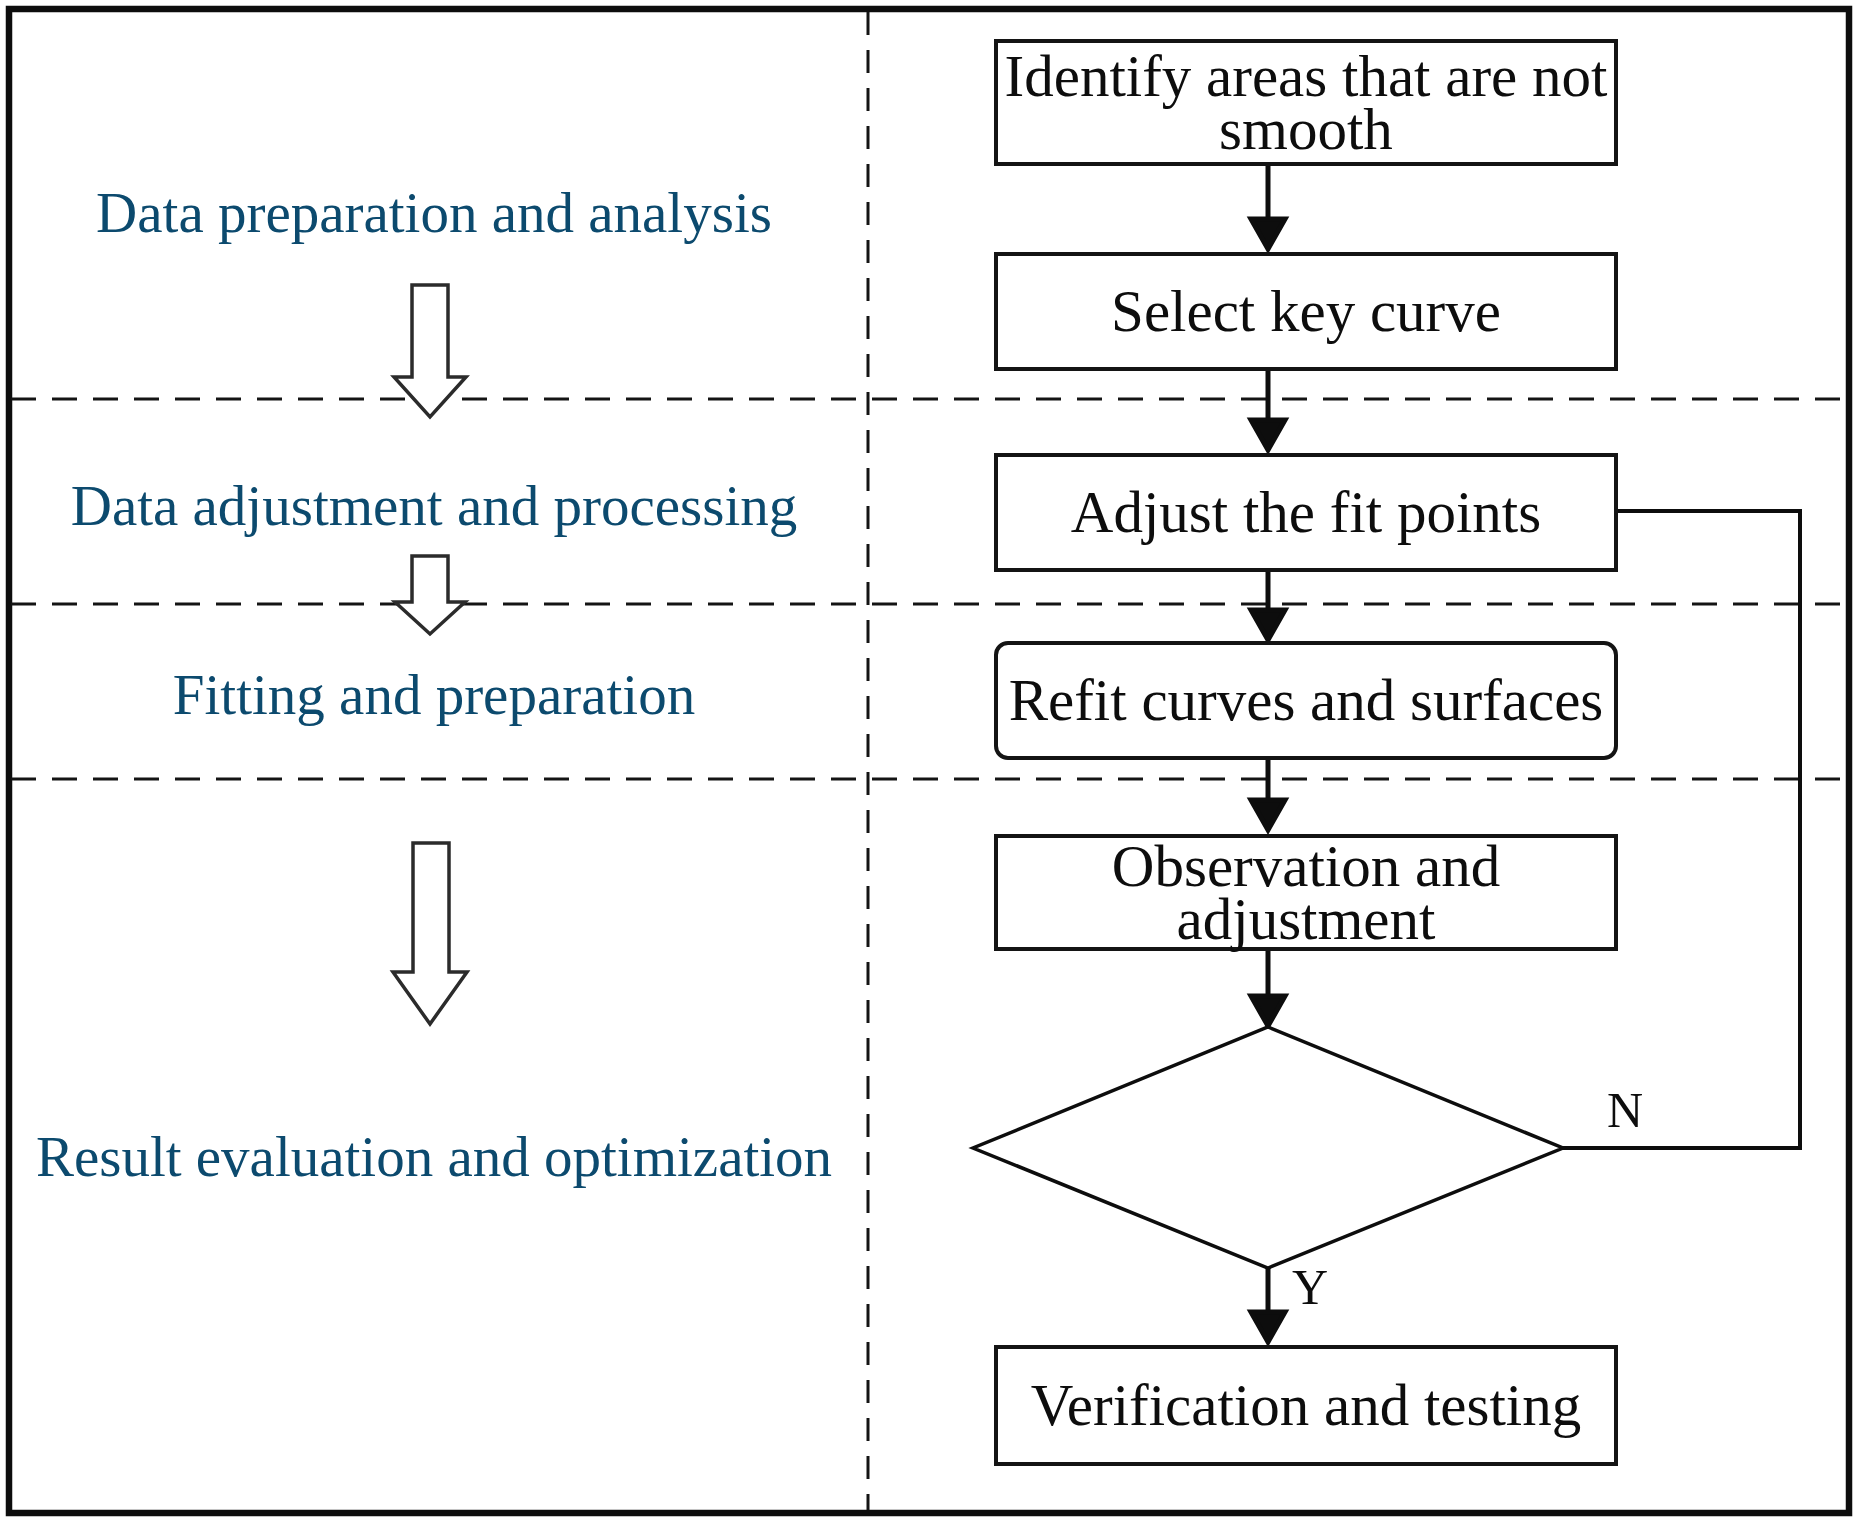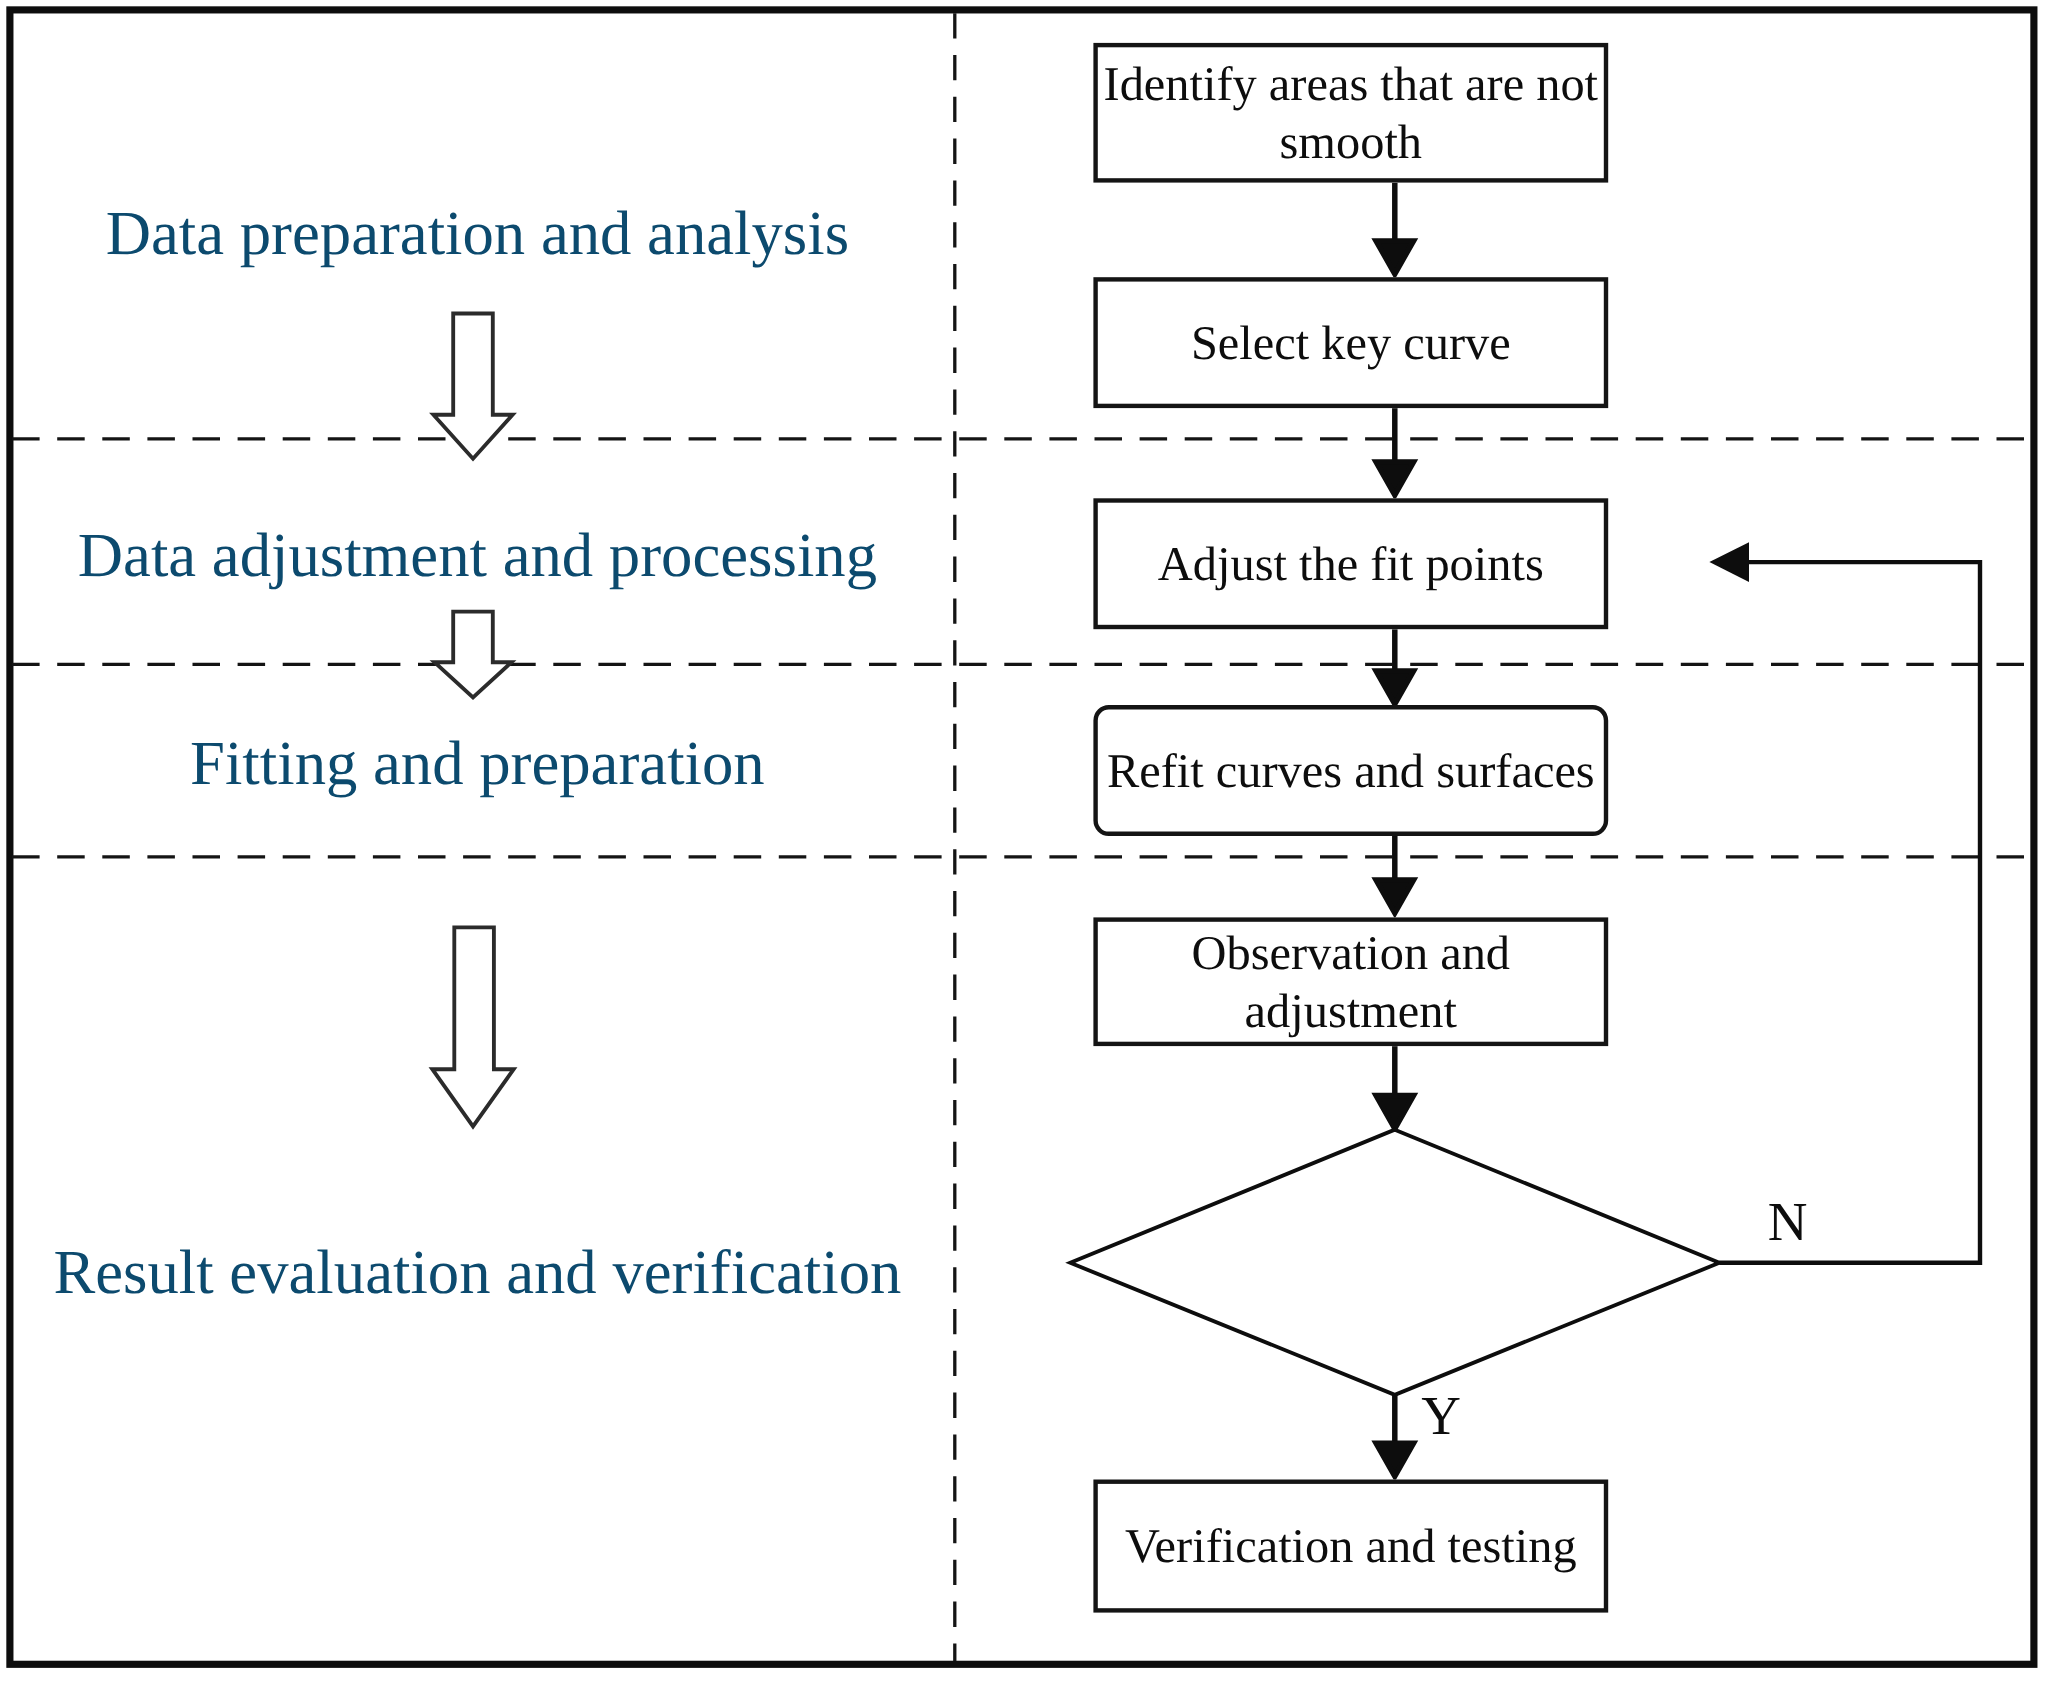--- a/index.html
+++ b/index.html
@@ -29,29 +29,29 @@
     width: 850px;
     text-align: center;
     font-size: 57px;
     line-height: 62px;
     color: #0c4a6e;
     white-space: nowrap;
   }
   .step-box {
     position: absolute;
     left: 994px;
-    width: 468px;
+    width: 624px;
     box-sizing: border-box;
     border: 4px solid #141414;
     background: #ffffff;
     display: flex;
     align-items: center;
     justify-content: center;
     text-align: center;
-    font-size: 44px;
+    font-size: 59px;
     line-height: 53px;
     white-space: pre-line;
   }
   .diamond-label {
     position: absolute;
     left: 994px;
     top: 1086px;
     width: 548px;
     text-align: center;
     font-size: 44px;
@@ -105,21 +105,21 @@
 
     <polygon points="1268,1027 1563,1148 1268,1268 973,1148" fill="#ffffff" stroke="#0d0d0d" stroke-width="3.5"></polygon>
 
     <polyline points="1563,1148 1800,1148 1800,511 1588,511" fill="none" stroke="#0d0d0d" stroke-width="4"></polyline>
     <polygon points="1554,511 1590,493 1590,529" fill="#0d0d0d"></polygon>
   </svg>
 
   <div class="phase-label" style="top:182px;">Data preparation and analysis</div>
   <div class="phase-label" style="top:475px;">Data adjustment and processing</div>
   <div class="phase-label" style="top:664px;">Fitting and preparation</div>
-  <div class="phase-label" style="top:1126px;">Result evaluation and verification</div>
+  <div class="phase-label" style="top:1126px;">Result evaluation and optimization</div>
 
   <div class="step-box" style="top:39px;height:127px;">Identify areas that are not
 smooth</div>
   <div class="step-box" style="top:252px;height:119px;text-align:right;">Select key curve</div>
   <div class="step-box" style="top:453px;height:119px;">Adjust the fit points</div>
   <div class="step-box" style="top:641px;height:119px;border-radius:14px;">Refit curves and surfaces</div>
   <div class="step-box" style="top:834px;height:117px;">Observation and adjustment</div>
   <div class="step-box" style="top:1345px;height:121px;">Verification and testing</div>
 
 

